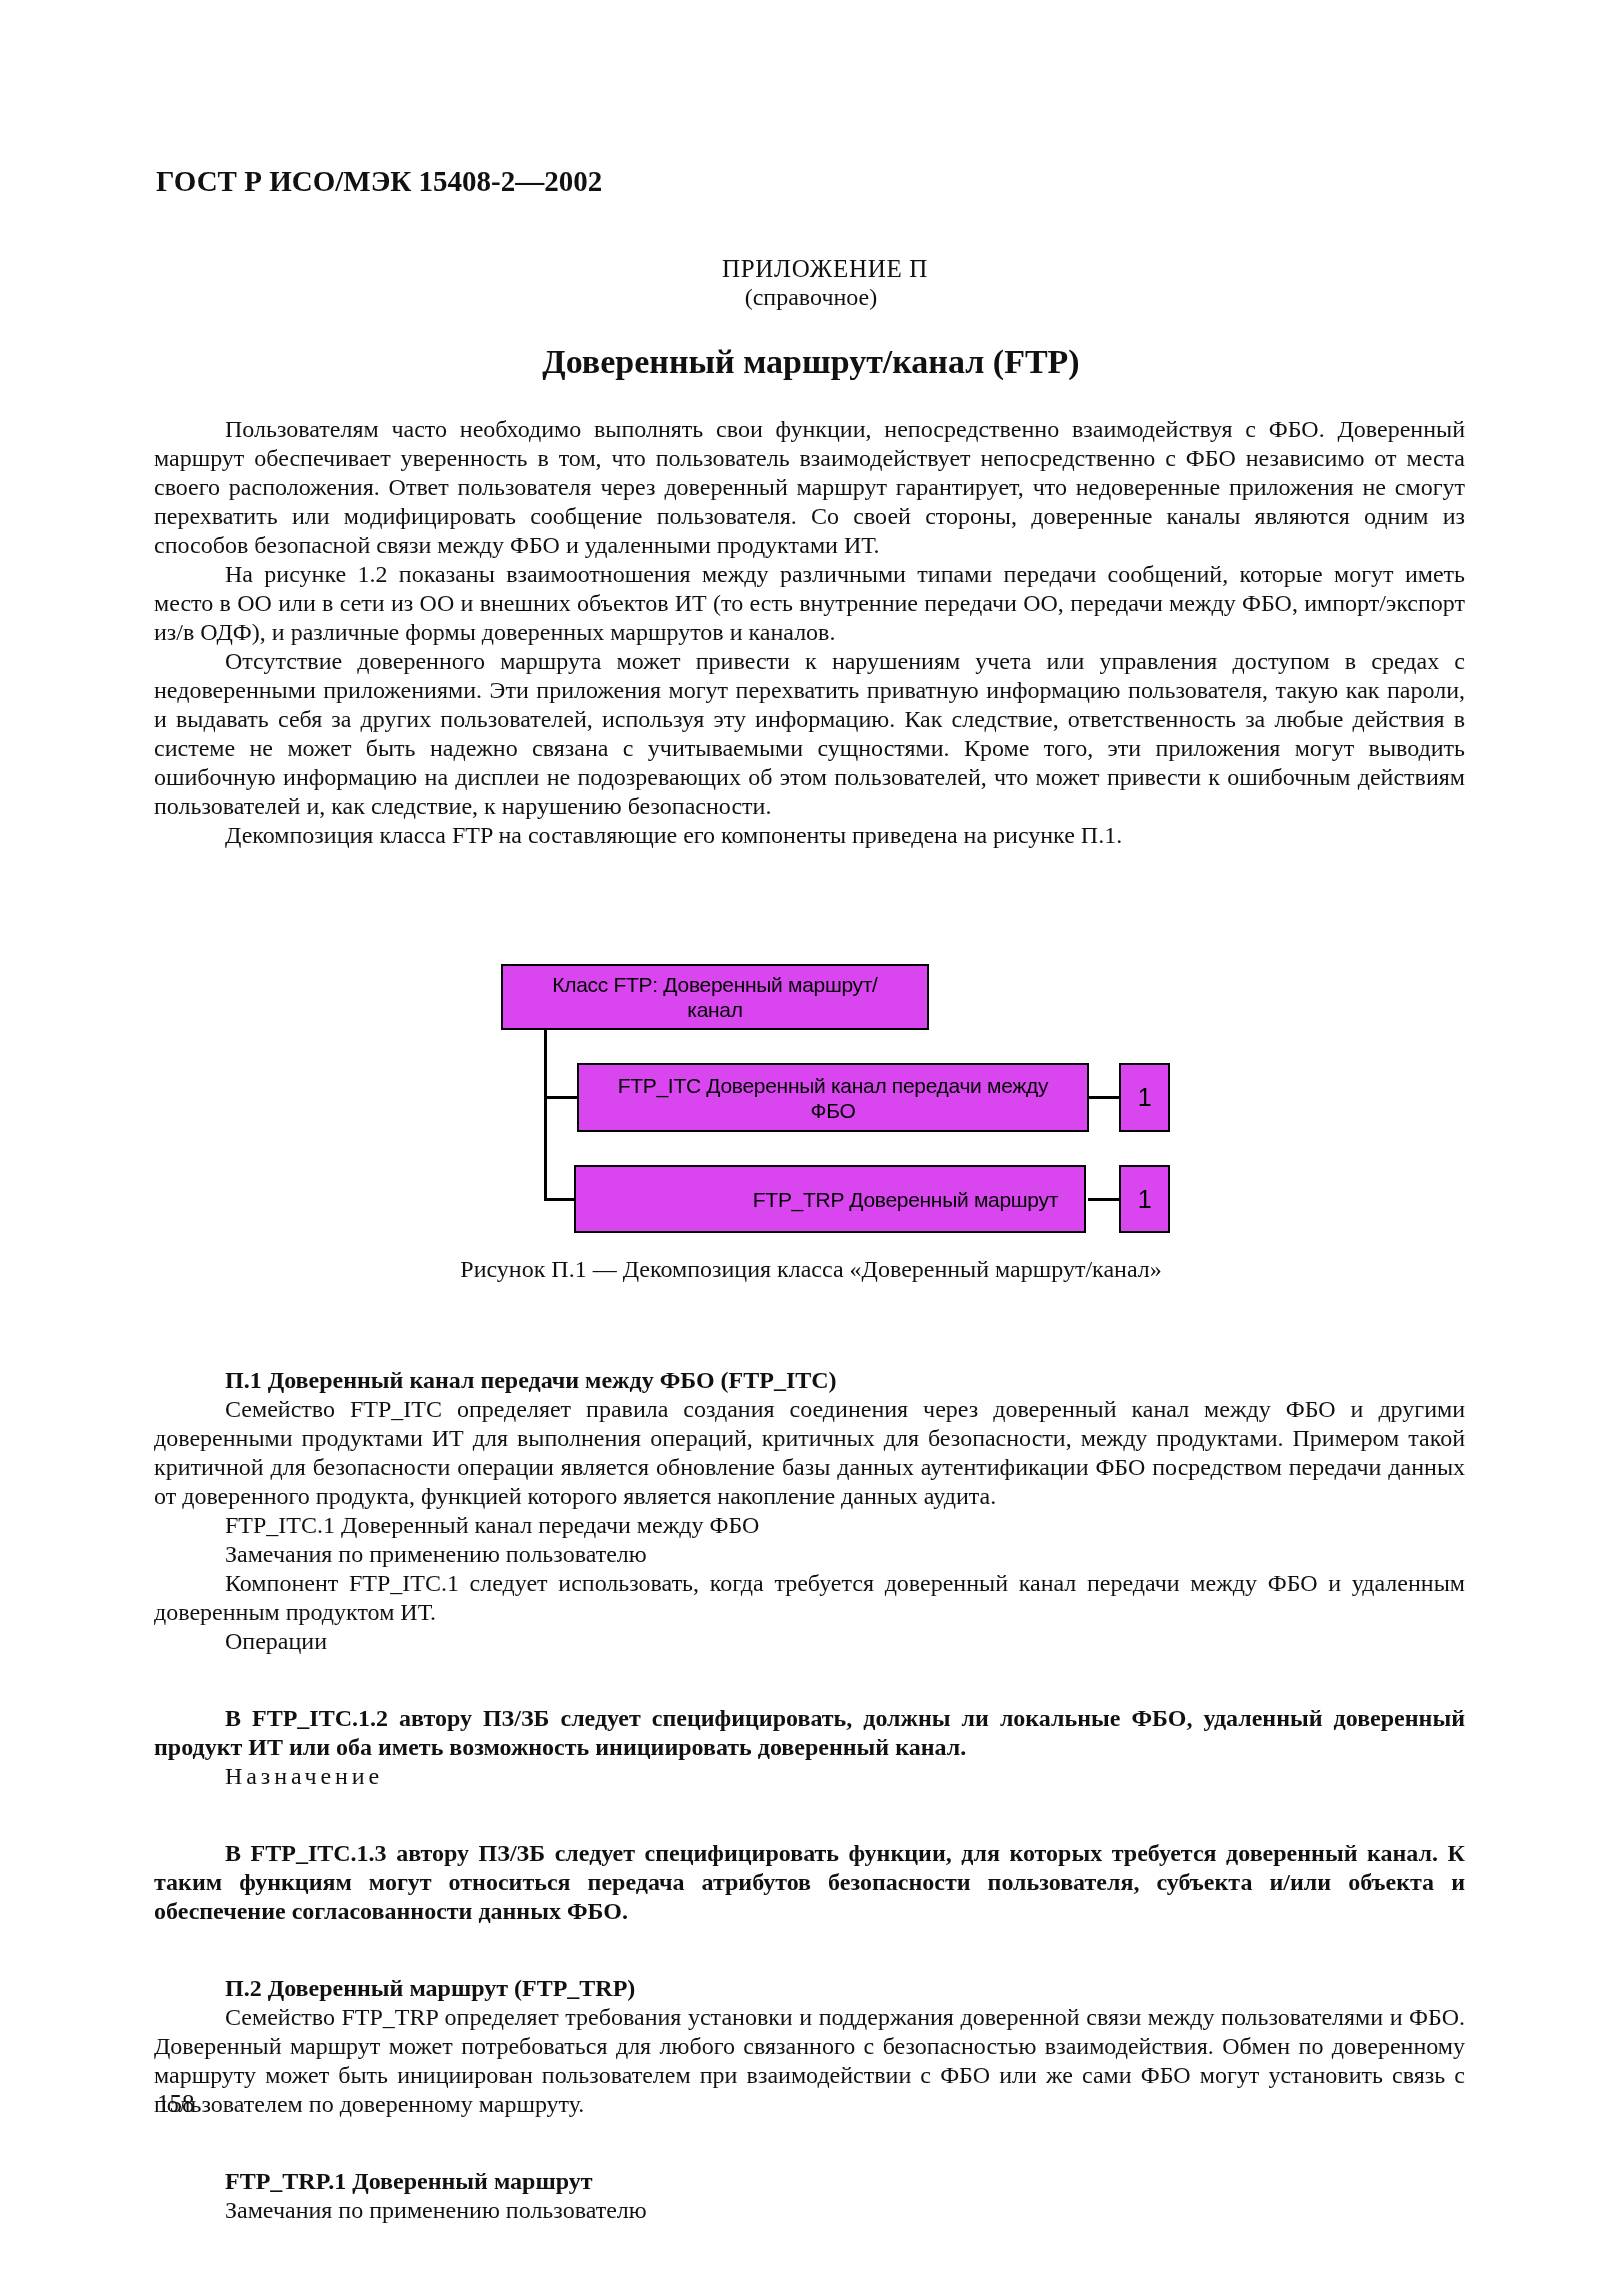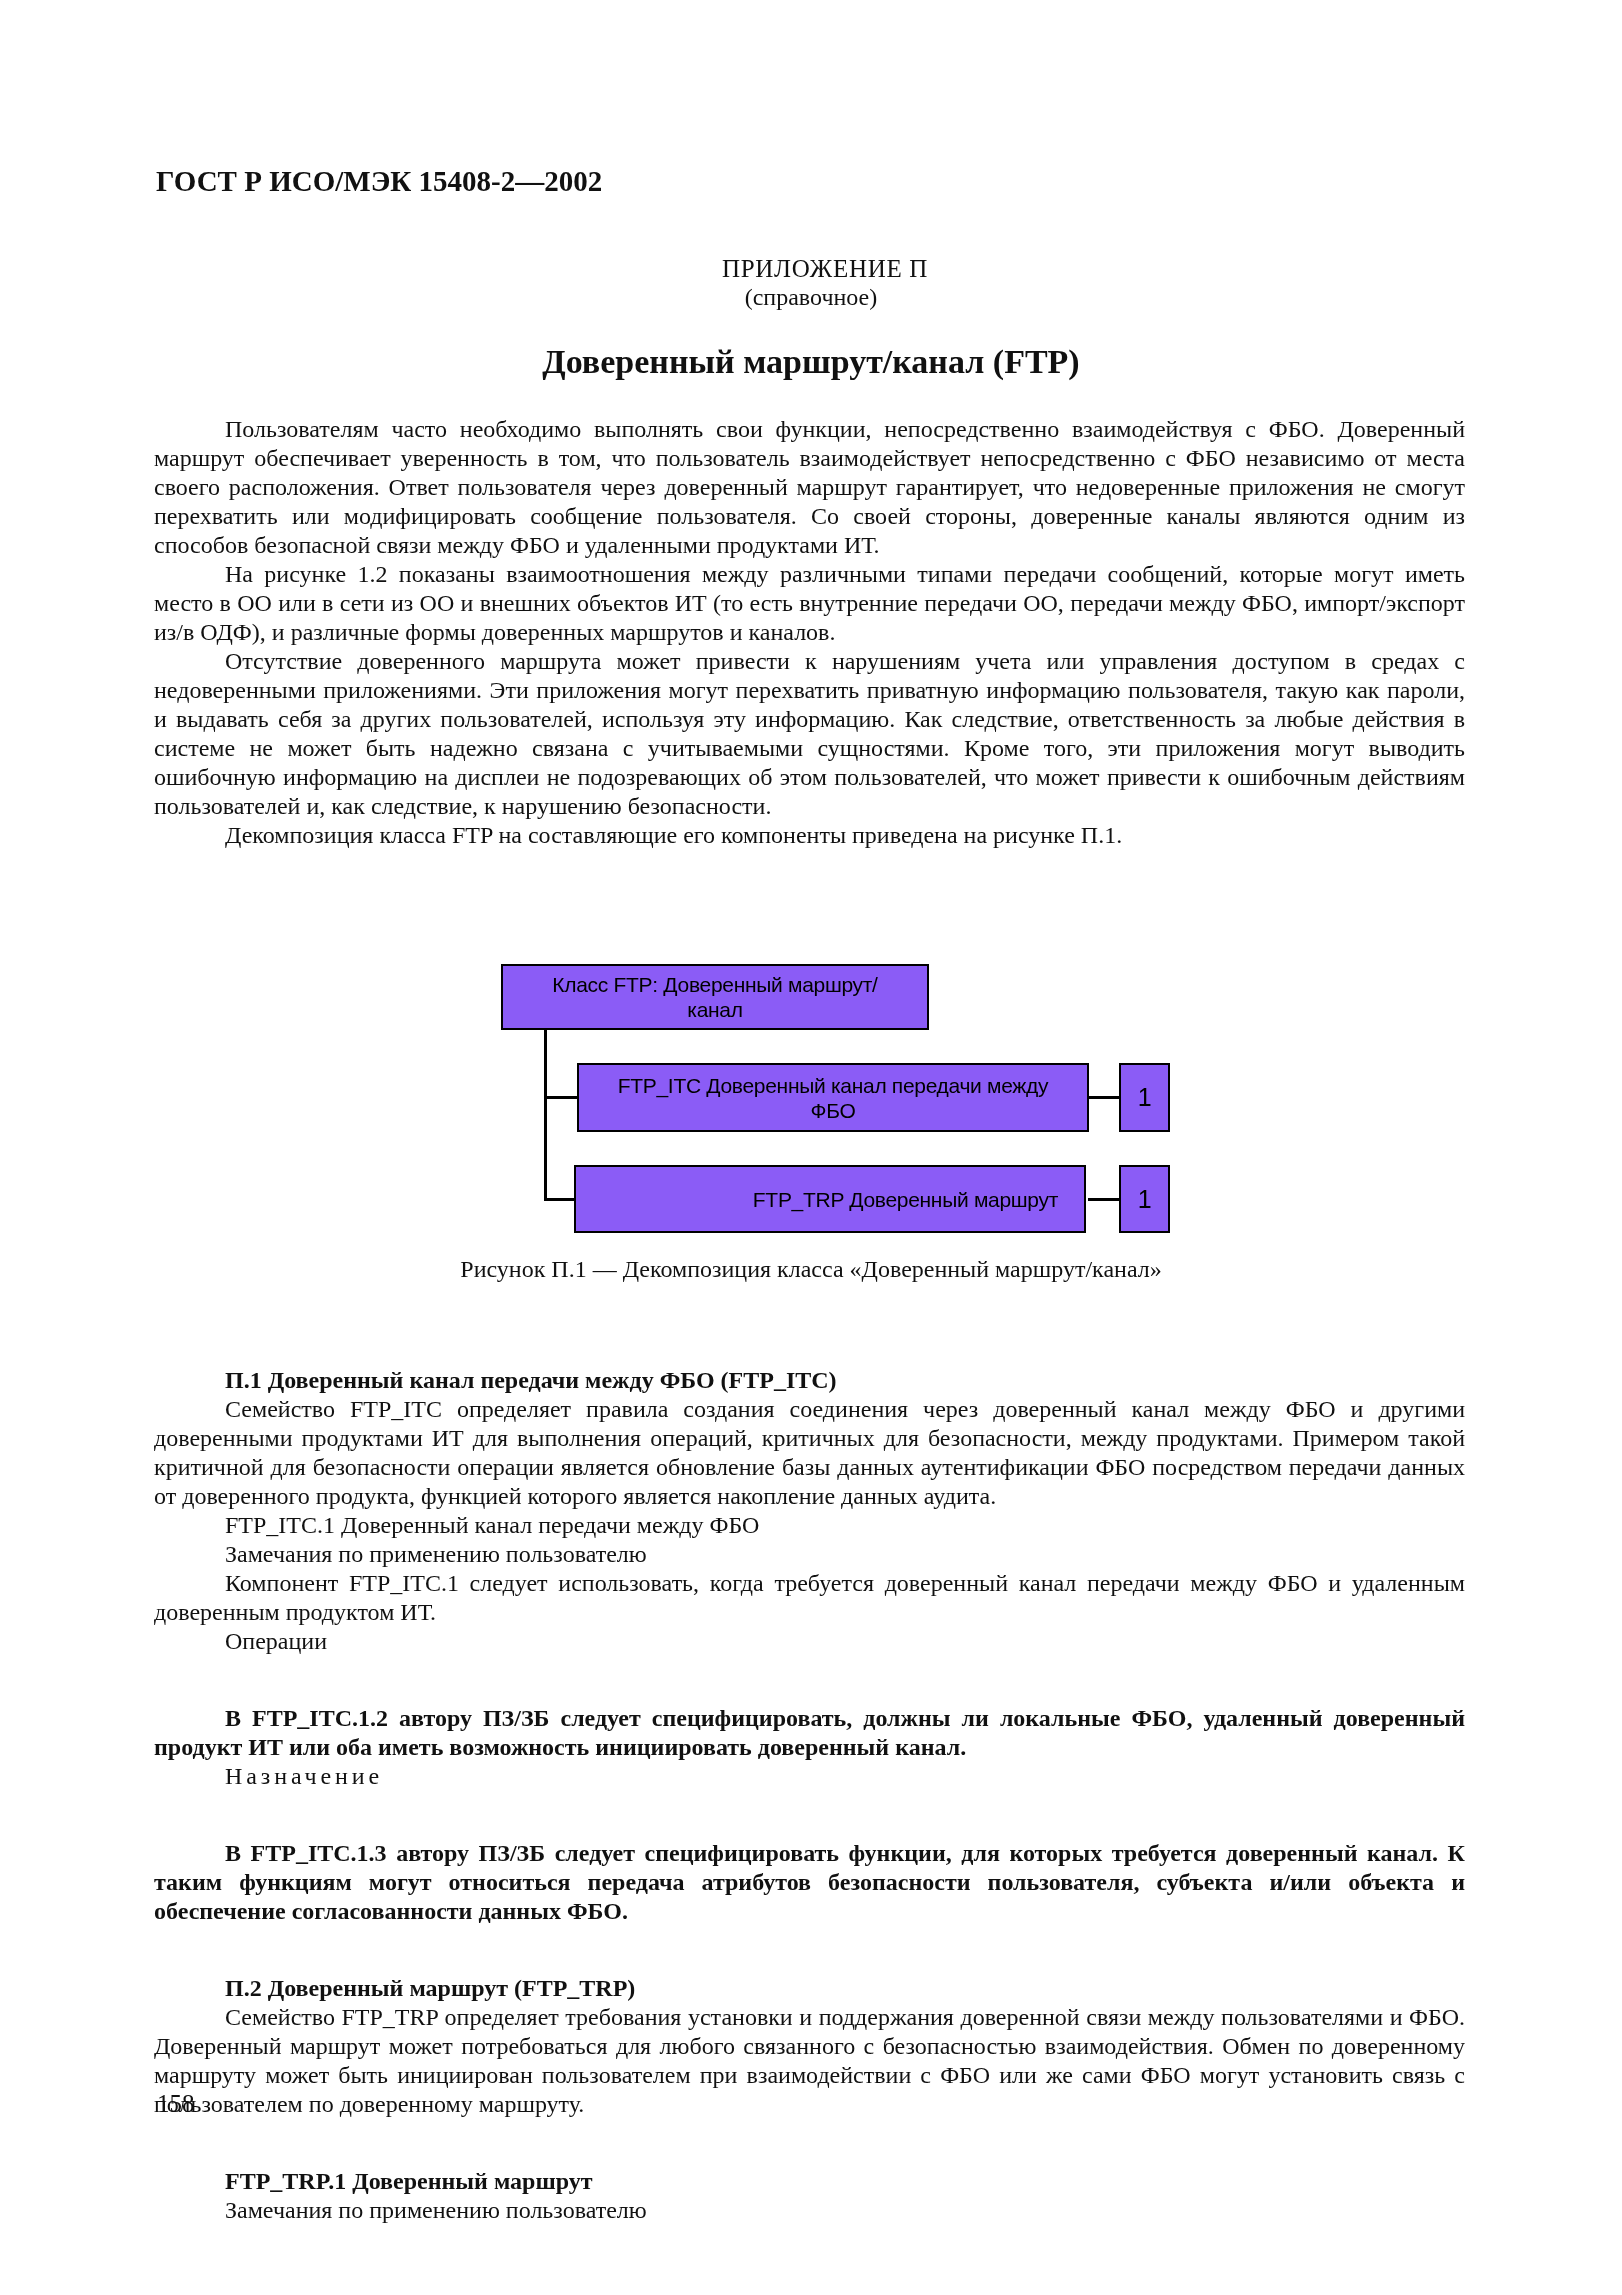--- a/index.html
+++ b/index.html
@@ -18,21 +18,21 @@
   .body-text { position: absolute; left: 154px; width: 1311px; font-size: 24px; line-height: 29px;
                text-align: justify; }
   .body-text p { margin: 0; text-indent: 71px; }
   .body-text .b { font-weight: bold; margin-top: 48px; }
   .body-text .spaced { letter-spacing: 3.9px; }
 
   #text-top { top: 415px; }
   #text-bottom { top: 1318px; }
 
   .figure { position: absolute; left: 0; top: 0; width: 1622px; height: 1309px; pointer-events: none; }
-  .fig-box { position: absolute; border: 2.6px solid #000; box-sizing: border-box; background: #8b5cf6;
+  .fig-box { position: absolute; border: 2.6px solid #000; box-sizing: border-box; background: #d946ef;
              font-family: "Liberation Sans", "DejaVu Sans", sans-serif; font-size: 21px; line-height: 25px;
              display: flex; align-items: center; justify-content: center; text-align: center;
              color: #000; letter-spacing: -0.3px; }
   .fig-line { position: absolute; background: #000; }
 
   .caption { position: absolute; left: 0; width: 1622px; top: 1255px; text-align: center;
              font-size: 24px; line-height: 29px; }
 
   .page-number { position: absolute; left: 157px; top: 2089px; font-size: 25px; line-height: 29px; }
 </style>

